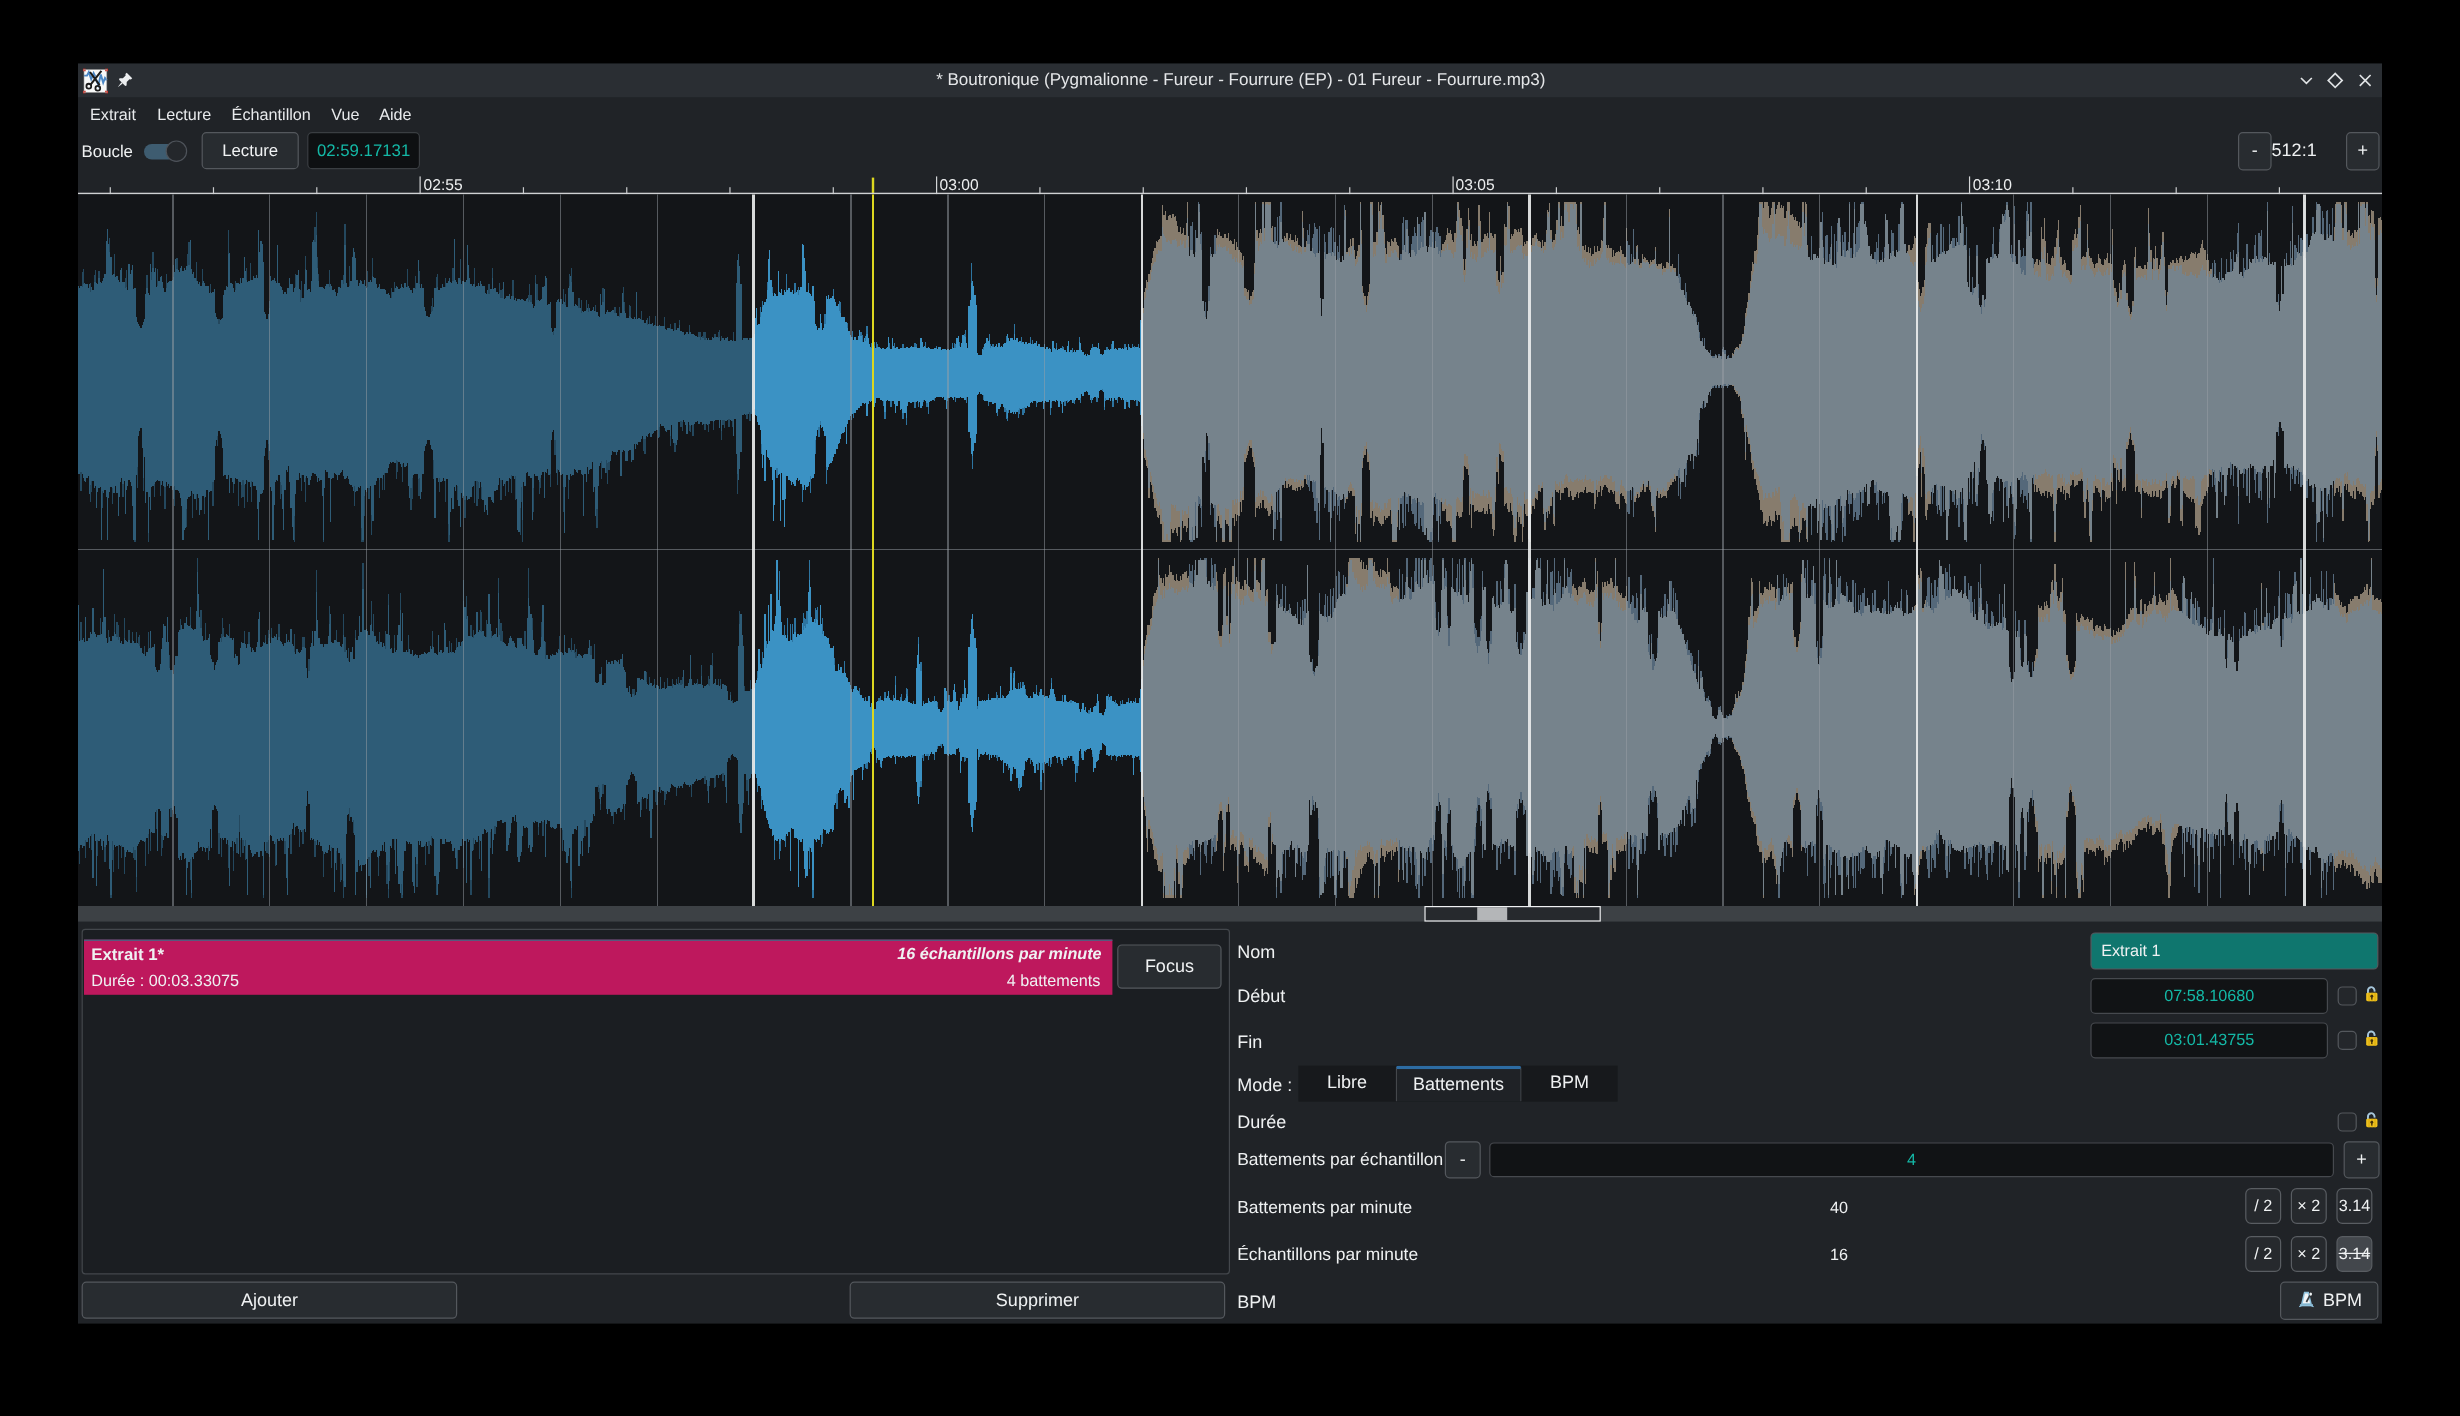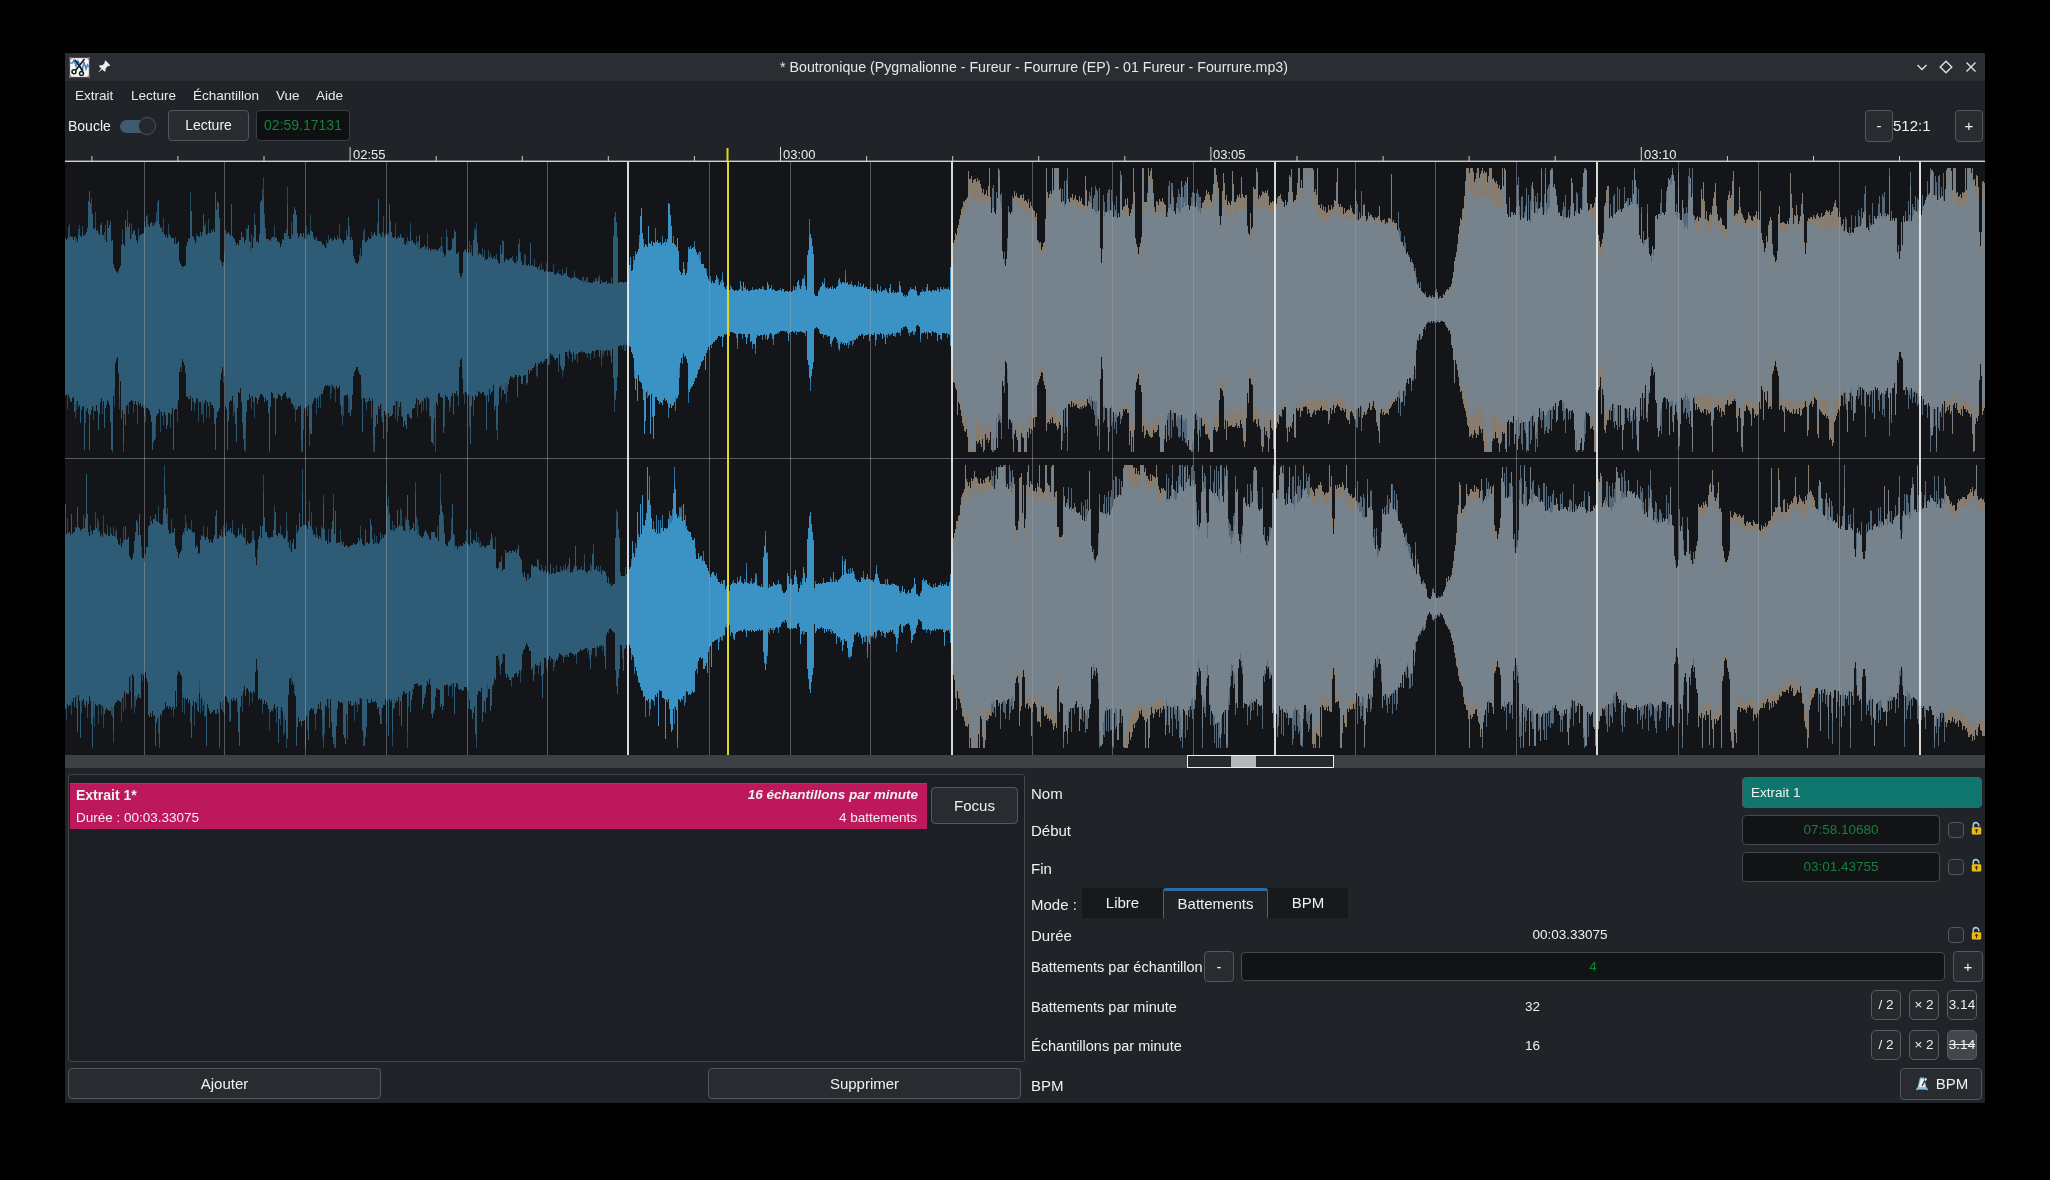--- a/index.html
+++ b/index.html
@@ -5,21 +5,21 @@
 html,body { width:2050px; height:1180px; background:#000; overflow:hidden; }
 body { font-family:"Liberation Sans", sans-serif; color:#eff1f2; font-size:15px; }
 #win { position:absolute; left:65px; top:53px; width:1920px; height:1050px; background:#202327; }
 .abs { position:absolute; }
 #titlebar { position:absolute; left:0; top:0; width:1920px; height:28px; background:#2a2e33; }
 #title { position:absolute; left:0; right:0; top:0; height:28px; line-height:28px; text-align:center; font-size:14.2px; color:#e4e6e8; text-indent:18px; }
 .winctl { position:absolute; top:0; height:28px; width:24px; }
 #menubar { position:absolute; left:0; top:28px; width:1920px; height:27px; }
 .menuitem { position:absolute; top:0; height:27px; line-height:29px; font-size:13.5px; color:#e8eaec; }
 .btn { position:absolute; background:#282c30; border:1px solid #54585d; border-radius:4px; color:#f0f2f3; text-align:center; }
-.inpdark { position:absolute; background:#111315; border:1px solid #46494e; border-radius:4px; text-align:center; color:#15803d; }
+.inpdark { position:absolute; background:#111315; border:1px solid #46494e; border-radius:4px; text-align:center; color:#14b8a6; }
 .lbl { position:absolute; left:966px; color:#eff1f2; font-size:15px; }
 .chk { position:absolute; width:16px; height:16px; border:1.5px solid #54585d; border-radius:4px; background:#24272b; }
 .lck { position:absolute; }
 .sbtn { position:absolute; width:30px; background:#26292d; border:1px solid #595d62; border-radius:5px; color:#f0f2f3; text-align:center; font-size:13.5px; }
 </style></head>
 <body>
 <div id="win">
   <div id="titlebar">
     <svg width="21" height="21" viewBox="0 0 21 21" style="position:absolute;left:4px;top:4px">
 <rect x="1" y="1" width="19" height="19" fill="#f7f8f8"></rect>
@@ -191,37 +191,36 @@
         <rect x="4.95" y="9.4" width="1.1" height="2.6" fill="#42300a"></rect>
 </svg>
     </span>
   <div class="lbl" style="top:843px">Mode&nbsp;:</div>
   <div class="abs" style="left:1017px;top:835px;width:266px;height:30px;background:#17191c">
     <div class="abs" style="left:0;top:0;width:81px;height:30px;line-height:30px;text-align:center">Libre</div>
     <div class="abs" style="left:81px;top:0;width:105px;height:30px;line-height:26px;text-align:center;background:#1f2226;border-top:3px solid #2d6ca3;border-left:1px solid #5d6166;border-right:1px solid #5d6166;border-radius:3px 3px 0 0">Battements</div>
     <div class="abs" style="left:186px;top:0;width:80px;height:30px;line-height:30px;text-align:center">BPM</div>
   </div>
   <div class="lbl" style="top:874px">Durée</div>
-  <div class="abs" style="left:1100px;top:874px;width:810px;text-align:center;font-size:13.5px">00:03.33075</div>
   <span class="chk" style="left:1883px;top:874px"></span>
   <span class="abs" style="left:1906px;top:873px">
       <svg class="lck" width="11" height="14" viewBox="0 0 11 14">
 <path d="M2.3 6.6 V4.6 A2.7 2.7 0 0 1 7.7 4.1 L7.9 5.3" fill="none" stroke="#a6c6da" stroke-width="1.6"></path>
 <rect x="0.8" y="6.2" width="9.4" height="7.2" rx="1.2" fill="#eec11e"></rect>
 <path d="M3.2 6.2 V13.4 M5.7 6.2 V13.4 M8.2 6.2 V13.4" stroke="#d9a90f" stroke-width="0.9"></path>
 <circle cx="5.5" cy="9.2" r="1.2" fill="#42300a"></circle>
         <rect x="4.95" y="9.4" width="1.1" height="2.6" fill="#42300a"></rect>
 </svg>
     </span>
   <div class="lbl" style="top:906px;font-size:14.5px">Battements par échantillon</div>
   <div class="btn" style="left:1139px;top:898px;width:30px;height:31px;line-height:29px">-</div>
   <div class="inpdark" style="left:1176px;top:899px;width:704px;height:29px;line-height:27px;font-size:13.5px">4</div>
   <div class="btn" style="left:1888px;top:898px;width:30px;height:31px;line-height:29px">+</div>
   <div class="lbl" style="top:946px;font-size:14.5px">Battements par minute</div>
-  <div class="abs" style="left:1460px;top:946px;width:14px;text-align:center;font-size:13.5px">32</div>
+  <div class="abs" style="left:1460px;top:946px;width:14px;text-align:center;font-size:13.5px">40</div>
   <div class="sbtn" style="left:1806px;top:937px;height:30px;line-height:28px">/ 2</div>
   <div class="sbtn" style="left:1844px;top:937px;height:30px;line-height:28px">× 2</div>
   <div class="sbtn" style="left:1882px;top:937px;height:30px;line-height:28px;width:30px">3.14</div>
   <div class="lbl" style="top:985px;font-size:14.5px">Échantillons par minute</div>
   <div class="abs" style="left:1460px;top:985px;width:14px;text-align:center;font-size:13.5px">16</div>
   <div class="sbtn" style="left:1806px;top:977px;height:30px;line-height:28px">/ 2</div>
   <div class="sbtn" style="left:1844px;top:977px;height:30px;line-height:28px">× 2</div>
   <div class="sbtn" style="left:1882px;top:977px;height:30px;line-height:28px;width:30px;background:#43474c"><s>3.14</s></div>
   <div class="lbl" style="top:1024px">BPM</div>
   <div class="btn" style="left:1835px;top:1015px;width:82px;height:32px;line-height:30px;font-size:15px"><svg width="16" height="15" viewBox="0 0 16 15" style="vertical-align:-2px;margin-right:6px">

